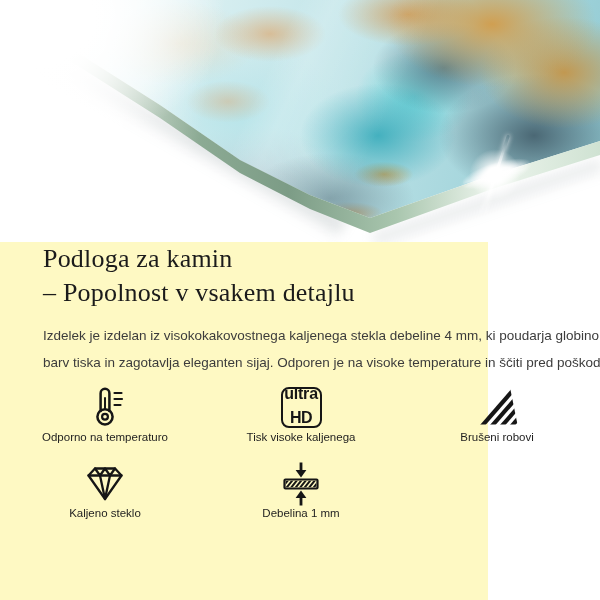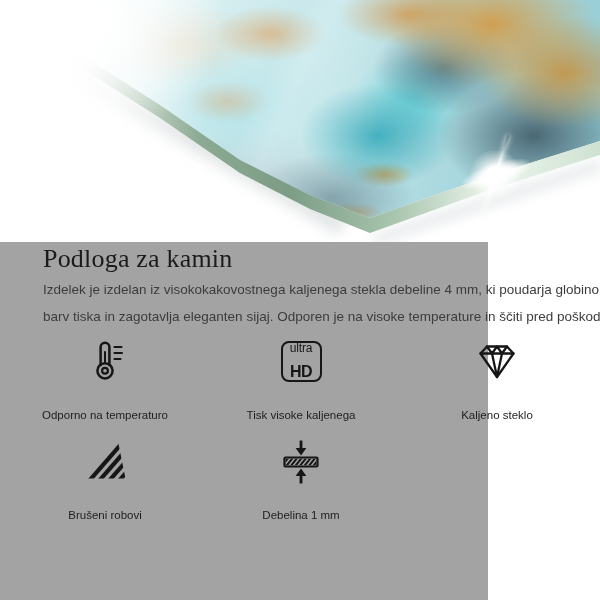--- a/index.html
+++ b/index.html
@@ -1,17 +1,17 @@
 <!DOCTYPE html>
 <html><head>
 <meta charset="utf-8">
 <style>
   html,body{margin:0;padding:0;width:600px;height:600px;background:#fff;overflow:hidden;
             font-family:"Liberation Sans",sans-serif;}
-  .page{position:relative;width:488px;height:600px;background:#a3a3a3;}
+  .page{position:relative;width:488px;height:600px;background:#fef9c3;}
 
   
   .hero{position:relative;width:600px;height:242px;overflow:hidden;background:#fff;margin:0;}
   .shadow{position:absolute;transform-origin:0 0;filter:blur(6px);}
   .shadow-left{left:0;top:22px;width:400px;height:22px;transform:rotate(30deg);
     background:linear-gradient(to bottom,rgba(110,125,130,.30),rgba(110,125,130,0));}
   .shadow-right{left:372px;top:235px;width:240px;height:16px;transform:rotate(-18.3deg);
     background:linear-gradient(to bottom,rgba(110,125,130,.22),rgba(110,125,130,0));}
   .glass-surface{position:absolute;inset:0;
     clip-path:polygon(0 6px,86px 58px,160px 105px,240px 160px,310px 195px,370px 218px,495px 174px,600px 141px,600px 0,0 0);
@@ -50,32 +50,32 @@
       border-radius:2px;box-shadow:0 0 5px rgba(255,255,255,.9);}
   .sparkle .ray-v{left:-1.5px;top:-42px;width:3px;height:84px;transform:rotate(18deg);}
   .sparkle .ray-h{left:-32px;top:-1.5px;width:64px;height:3px;
       background:linear-gradient(to right,rgba(255,255,255,0),#fff 45% 55%,rgba(255,255,255,0));transform:rotate(-17deg);}
 
   
   .content{padding:0 20px 0 43px;}
   .title{margin:0;font-family:"Liberation Serif",serif;font-weight:400;font-size:26px;
          line-height:34px;color:#1b1b1b;letter-spacing:.2px;}
   .t-line{display:block;}
-  .desc{margin:0 0 0;font-size:13.5px;line-height:27px;color:#3c3c3c;}
+  .desc{margin:12px 0 0;font-size:13.5px;line-height:27px;color:#3c3c3c;}
   .d-line{display:block;white-space:nowrap;}
 
   
   .features{margin:7px 0 0 -36px;display:grid;grid-template-columns:196px 196px 196px;row-gap:16px;}
   .feature{display:flex;flex-direction:column;align-items:center;}
   .icon-box{height:48px;display:flex;align-items:center;justify-content:center;}
-  .f-label{margin-top:24px;font-size:11.5px;color:#1e1e1e;white-space:nowrap;}
+  .f-label{margin-top:0;font-size:11.5px;color:#1e1e1e;white-space:nowrap;}
   .icon-box svg{display:block;}
   .uhd-box{width:37px;height:37px;border:2.6px solid #161616;border-radius:8px;
            display:flex;flex-direction:column;align-items:center;justify-content:center;color:#161616;}
-  .uhd-top{font-size:12px;font-weight:400;line-height:10px;letter-spacing:-.2px;}
+  .uhd-top{font-size:16px;font-weight:700;line-height:10px;letter-spacing:-.2px;}
   .uhd-bottom{font-size:16px;font-weight:800;line-height:15px;letter-spacing:-.5px;margin-top:11px;}
 </style>
 </head>
 <body>
 
 <div class="page">
 
   <figure class="hero">
     <div class="shadow shadow-left"></div>
     <div class="shadow shadow-right"></div>
@@ -86,20 +86,21 @@
     <div class="sparkle">
       <i class="glow"></i>
         <i class="ray ray-v"></i>
         <i class="ray ray-h"></i>
     </div>
   </figure>
 
   <section class="content">
     <h1 class="title">
       <span class="t-line">Podloga za kamin</span>
+      <span class="t-line">– Popolnost v vsakem detajlu</span>
     </h1>
 
     <p class="desc">
       <span class="d-line">Izdelek je izdelan iz visokokakovostnega kaljenega stekla debeline 4 mm, ki poudarja globino</span>
       <span class="d-line">barv tiska in zagotavlja eleganten sijaj. Odporen je na visoke temperature in ščiti pred poškodba-</span>
     </p>
 
     <div class="features">
 
       <div class="feature">
@@ -121,32 +122,20 @@
             <span class="uhd-top">ultra</span>
             <span class="uhd-bottom">HD</span>
           </div>
         </div>
         <div class="f-label">Tisk visoke kaljenega</div>
       </div>
 
 
       <div class="feature">
         <div class="icon-box">
-          <svg width="48" height="48" viewBox="0 0 48 48" fill="none" stroke="#161616" stroke-width="2.3" stroke-linecap="round" stroke-linejoin="round">
-            <path d="M14,9.5 L34,9.5 L40.5,16.5 L24,40 L7.5,16.5 Z"></path>
-            <path d="M14,9.5 L19,16.5 L24,9.5 L29,16.5 L34,9.5"></path>
-            <path d="M7.5,16.5 H40.5"></path>
-            <path d="M19,16.5 L24,40 M29,16.5 L24,40"></path>
-          </svg>
-        </div>
-        <div class="f-label">Kaljeno steklo</div>
-      </div>
-
-      <div class="feature">
-        <div class="icon-box">
           <svg width="48" height="48" viewBox="0 0 48 48">
             <defs>
                 <clipPath id="triClip">
                   <polygon points="4.5,41.5 37,4.5 44.5,41.5"></polygon>
                 </clipPath>
               </defs>
             <g clip-path="url(#triClip)">
               <g transform="rotate(41 24 24)" fill="#161616">
                 <rect x="-22" y="-30" width="4.2" height="108"></rect>
                   <rect x="-14.5" y="-30" width="4.2" height="108"></rect>
@@ -156,20 +145,32 @@
                   <rect x="15.5" y="-30" width="4.2" height="108"></rect>
                 <rect x="23" y="-30" width="4.2" height="108"></rect>
                   <rect x="30.5" y="-30" width="4.2" height="108"></rect>
                 <rect x="38" y="-30" width="4.2" height="108"></rect>
                   <rect x="45.5" y="-30" width="4.2" height="108"></rect>
               </g>
             </g>
           </svg>
         </div>
         <div class="f-label">Brušeni robovi</div>
+      </div>
+
+      <div class="feature">
+        <div class="icon-box">
+          <svg width="48" height="48" viewBox="0 0 48 48" fill="none" stroke="#161616" stroke-width="2.3" stroke-linecap="round" stroke-linejoin="round">
+            <path d="M14,9.5 L34,9.5 L40.5,16.5 L24,40 L7.5,16.5 Z"></path>
+            <path d="M14,9.5 L19,16.5 L24,9.5 L29,16.5 L34,9.5"></path>
+            <path d="M7.5,16.5 H40.5"></path>
+            <path d="M19,16.5 L24,40 M29,16.5 L24,40"></path>
+          </svg>
+        </div>
+        <div class="f-label">Kaljeno steklo</div>
       </div>
 
       <div class="feature">
         <div class="icon-box">
           <svg width="48" height="48" viewBox="0 0 48 48">
             <defs>
                 <clipPath id="barClip">
                   <rect x="8.7" y="21.7" width="30.6" height="6.6"></rect>
                 </clipPath>
               </defs>

